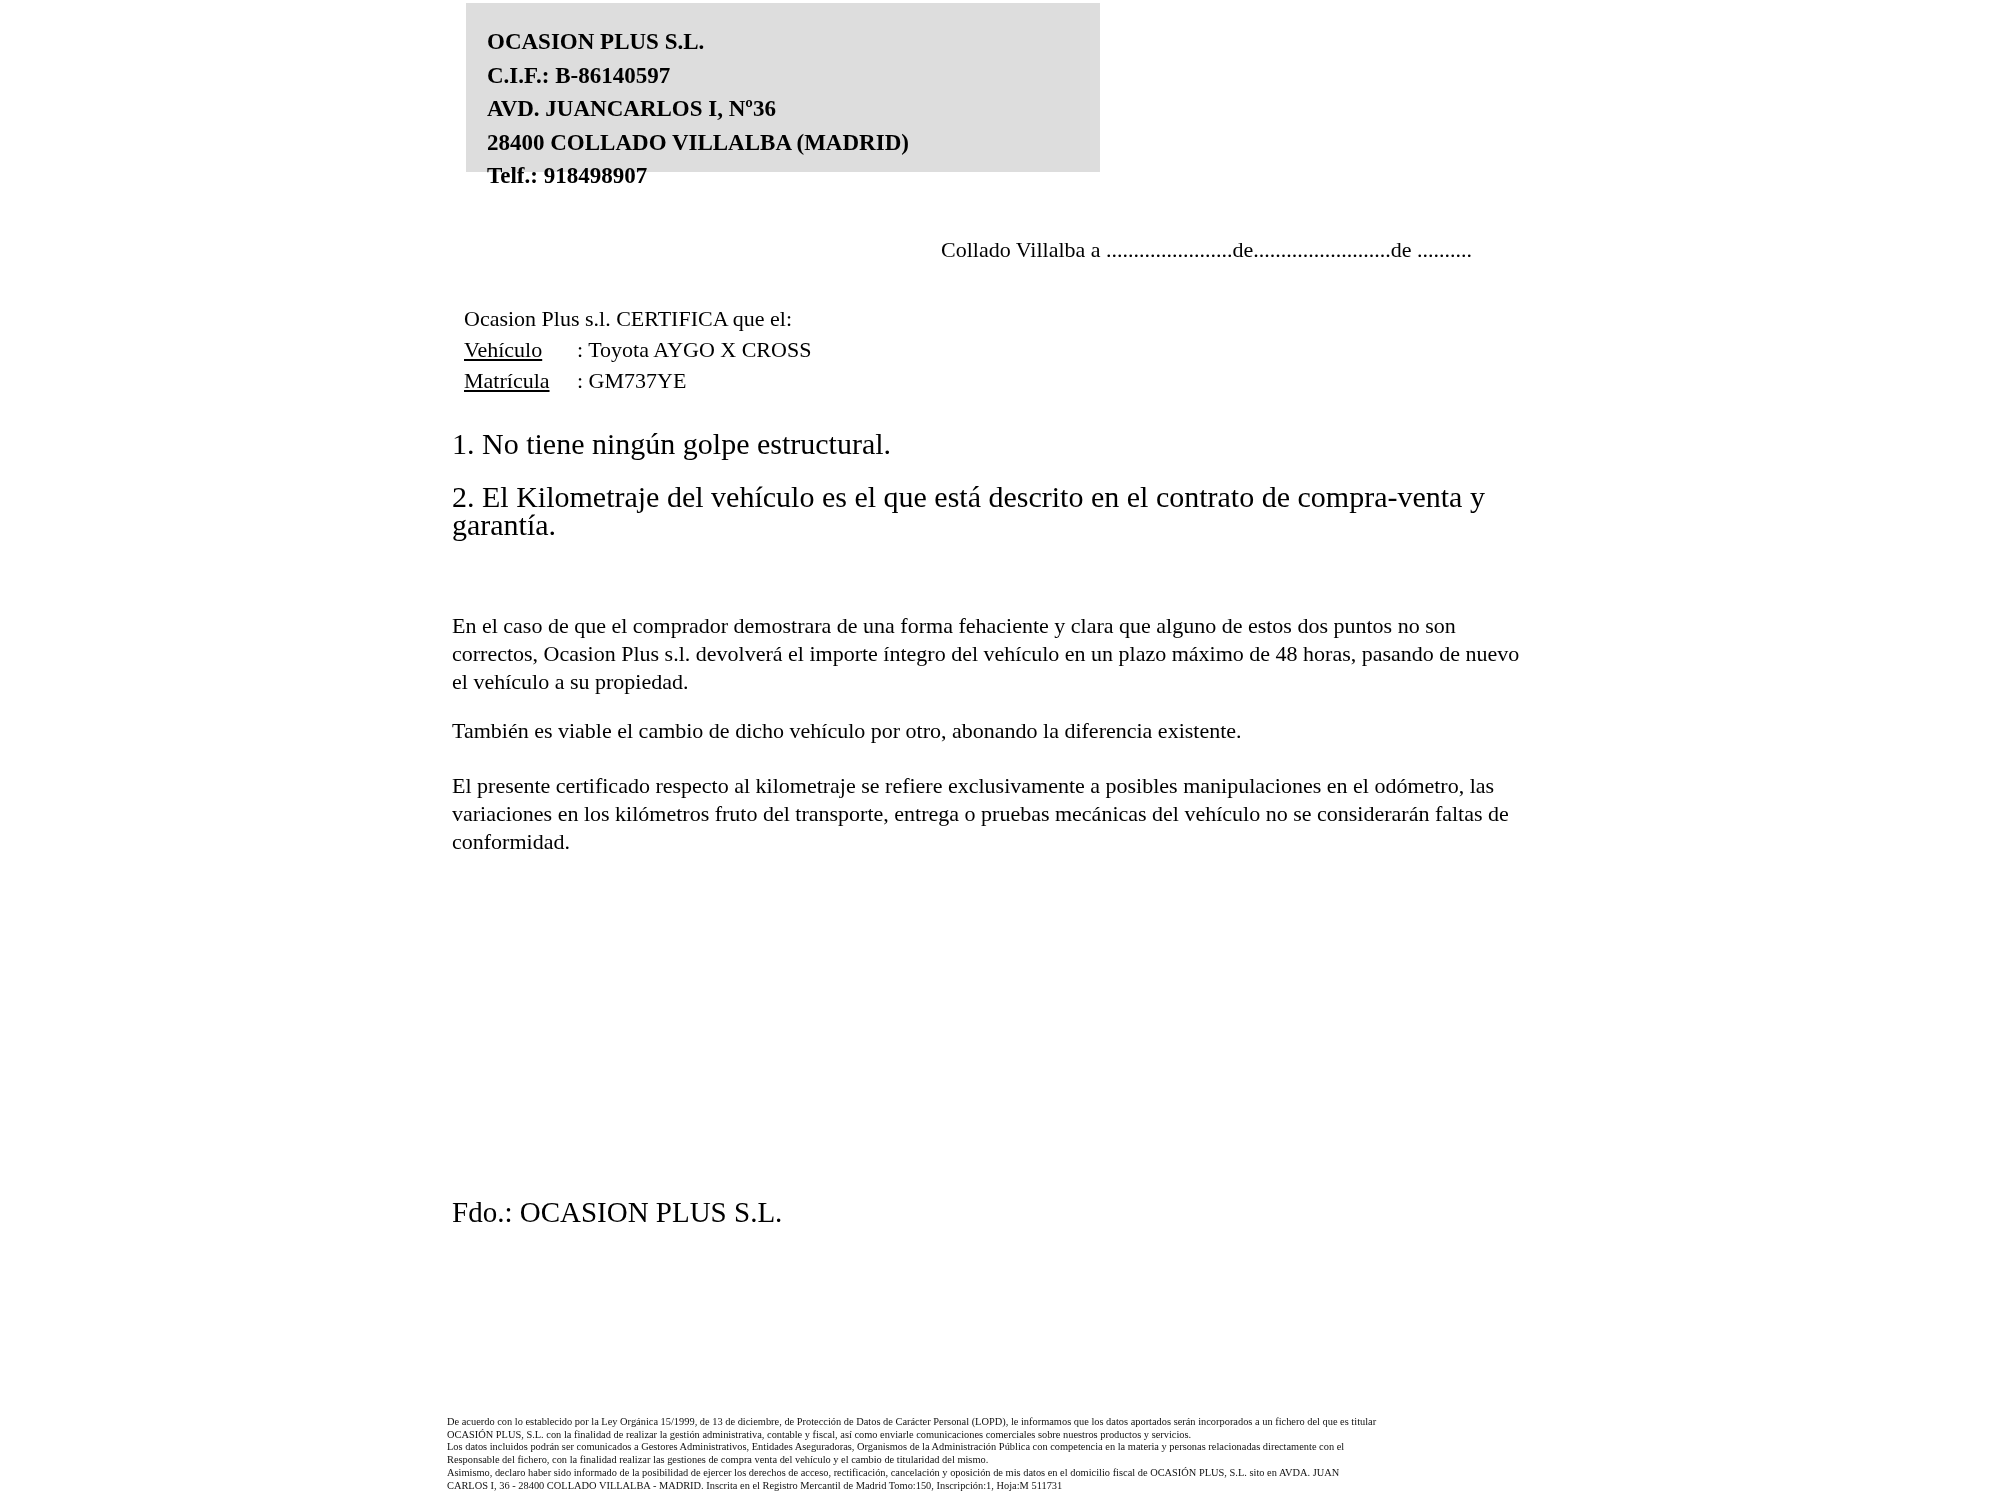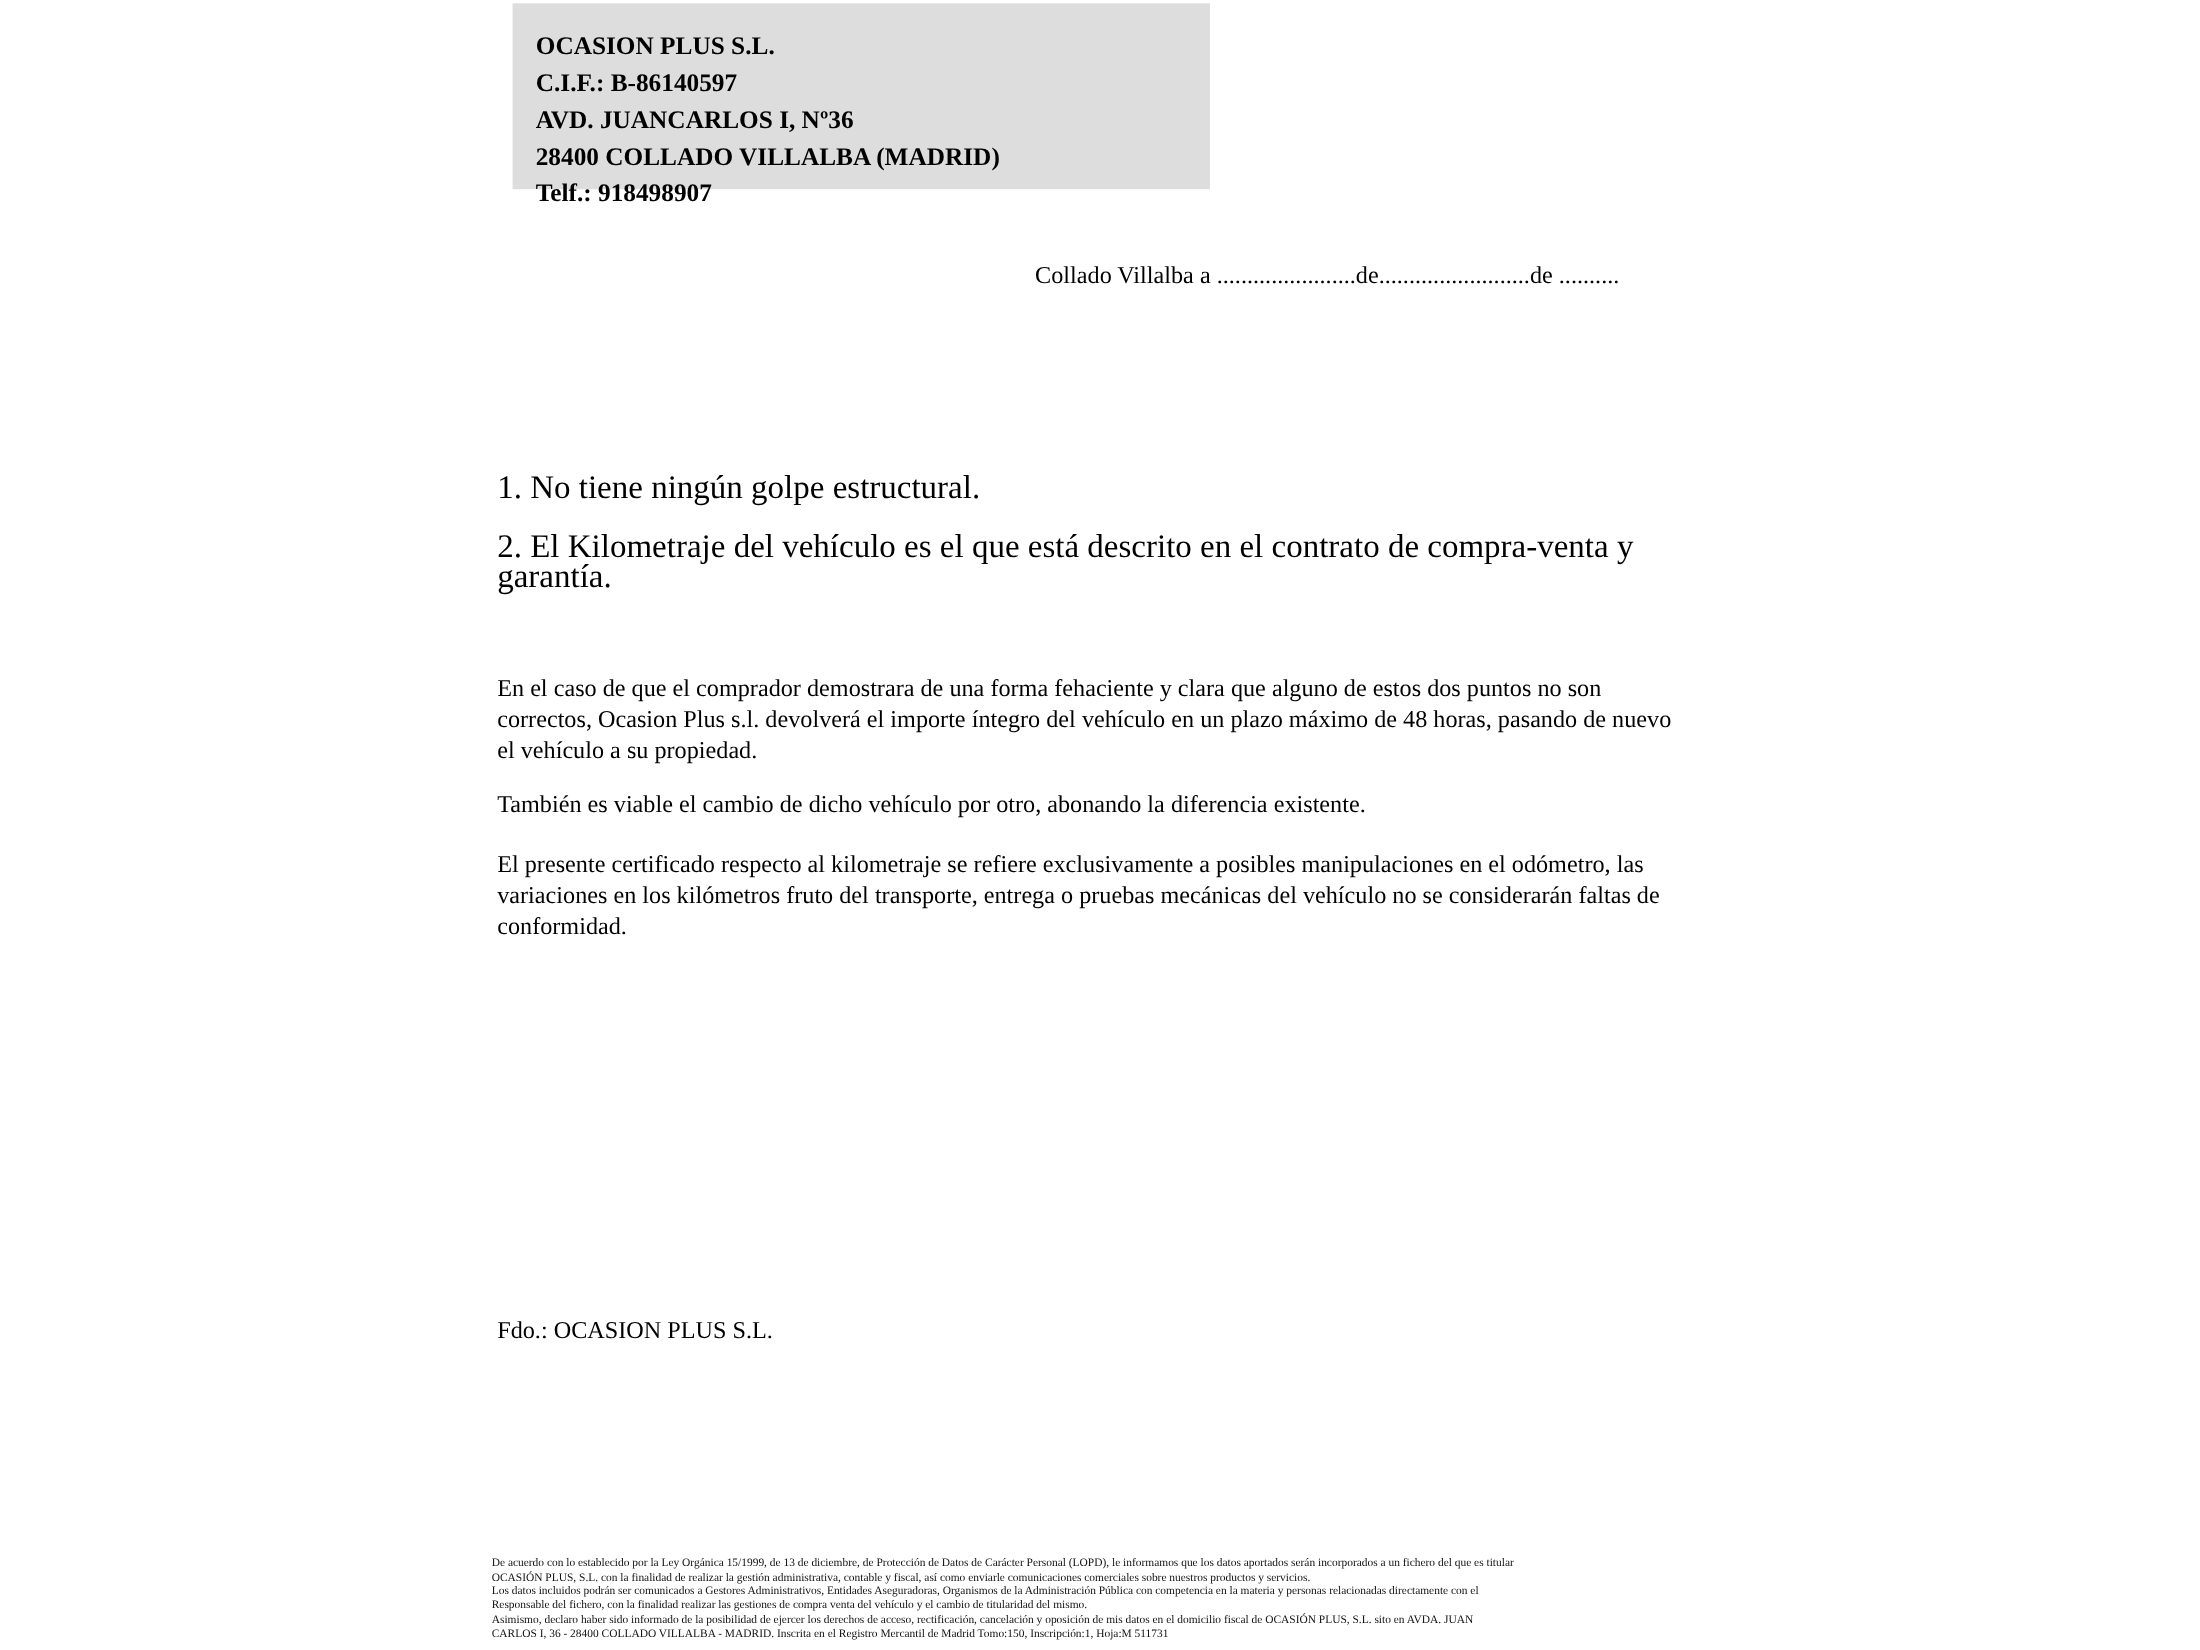--- a/index.html
+++ b/index.html
@@ -79,21 +79,21 @@
   .paras p { margin: 0; }
   .paras p:nth-child(1) { margin-bottom: 21px; }
   .paras p:nth-child(2) { margin-bottom: 27px; }
   .paras p:nth-child(3) { margin-bottom: 23px; }
 
   
   .signature {
     position: absolute;
     left: 452px;
     top: 1196px;
-    font-size: 22px;
+    font-size: 29px;
     white-space: nowrap;
   }
 
   
   .legal {
     position: absolute;
     left: 447px;
     top: 1416px;
     font-size: 10.4px;
     line-height: 12.7px;
@@ -109,20 +109,29 @@
   <div class="header-box">
     <div class="hline">OCASION PLUS S.L.</div>
     <div class="hline">C.I.F.: B-86140597</div>
     <div class="hline">AVD. JUANCARLOS I, Nº36</div>
     <div class="hline">28400 COLLADO VILLALBA (MADRID)</div>
     <div class="hline">Telf.: 918498907</div>
   </div>
 
   <div class="date-line">Collado Villalba a .......................de.........................de ..........</div>
 
+  <div class="certify">
+    <div class="row">Ocasion Plus s.l. CERTIFICA que el:</div>
+    <div class="row">
+      <span class="lbl"><span>Vehículo</span></span><span>: Toyota AYGO X CROSS</span>
+    </div>
+    <div class="row">
+      <span class="lbl"><span>Matrícula</span></span><span>: GM737YE</span>
+    </div>
+  </div>
 
   <div class="points">
     <p>1. No tiene ningún golpe estructural.</p>
     <p>2. El Kilometraje del vehículo es el que está descrito en el contrato de compra-venta y garantía.</p>
   </div>
 
   <div class="paras">
     <p>En el caso de que el comprador demostrara de una forma fehaciente y clara que alguno de estos dos puntos no son correctos, Ocasion Plus s.l. devolverá el importe íntegro del vehículo en un plazo máximo de 48 horas, pasando de nuevo el vehículo a su propiedad.</p>
     <p>También es viable el cambio de dicho vehículo por otro, abonando la diferencia existente.</p>
     <p>El presente certificado respecto al kilometraje se refiere exclusivamente a posibles manipulaciones en el odómetro, las variaciones en los kilómetros fruto del transporte, entrega o pruebas mecánicas del vehículo no se considerarán faltas de conformidad.</p>

